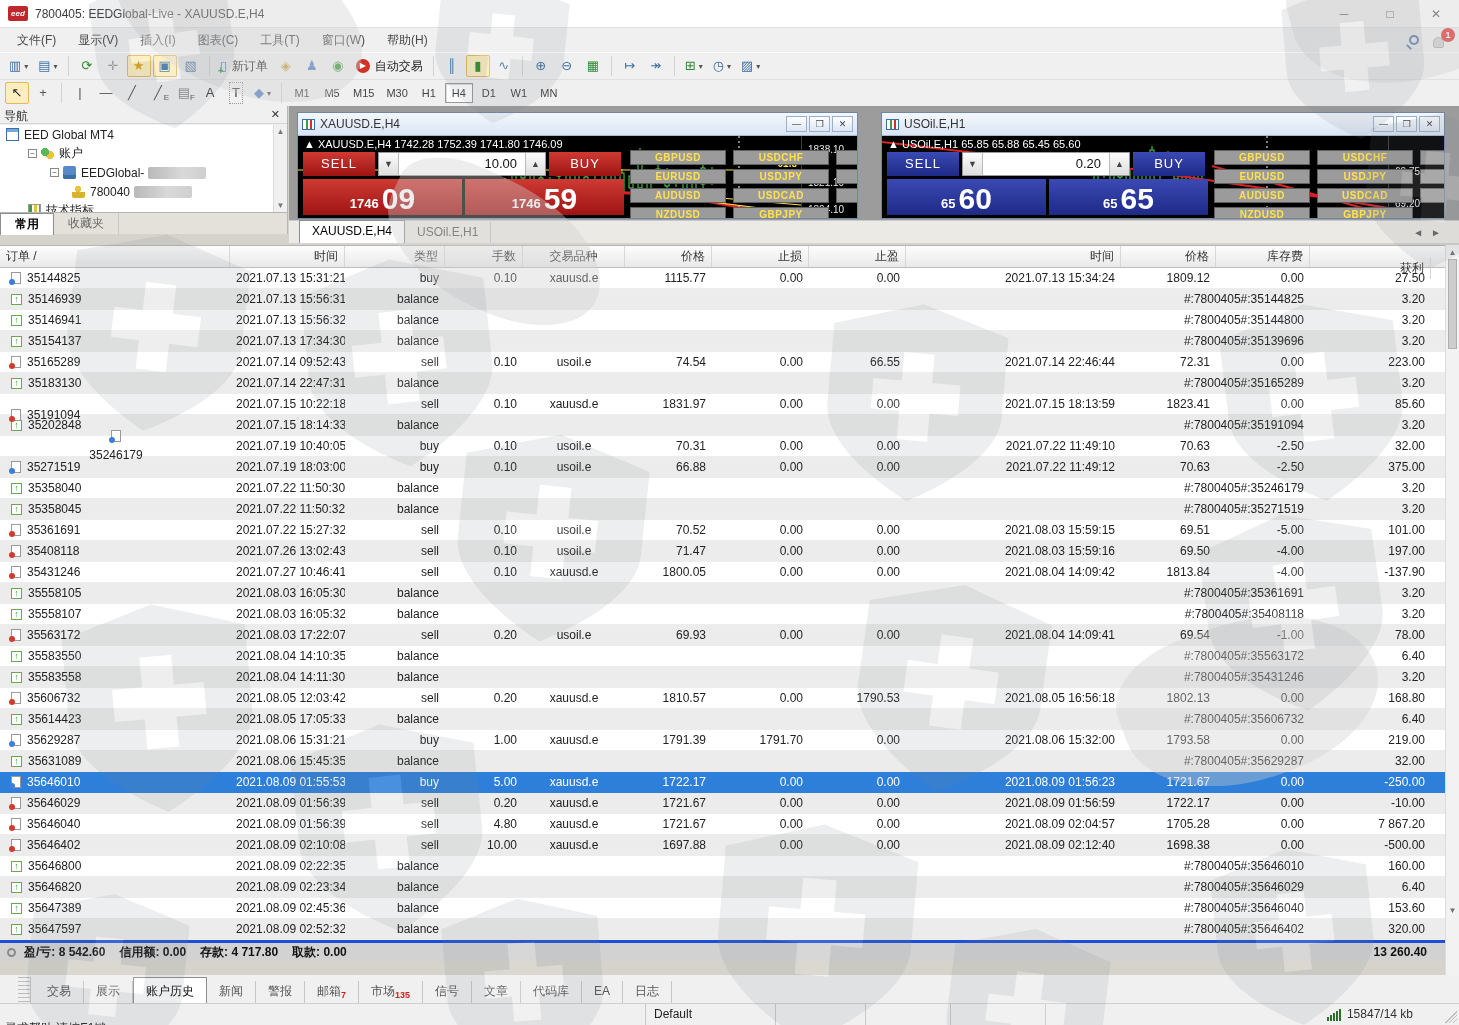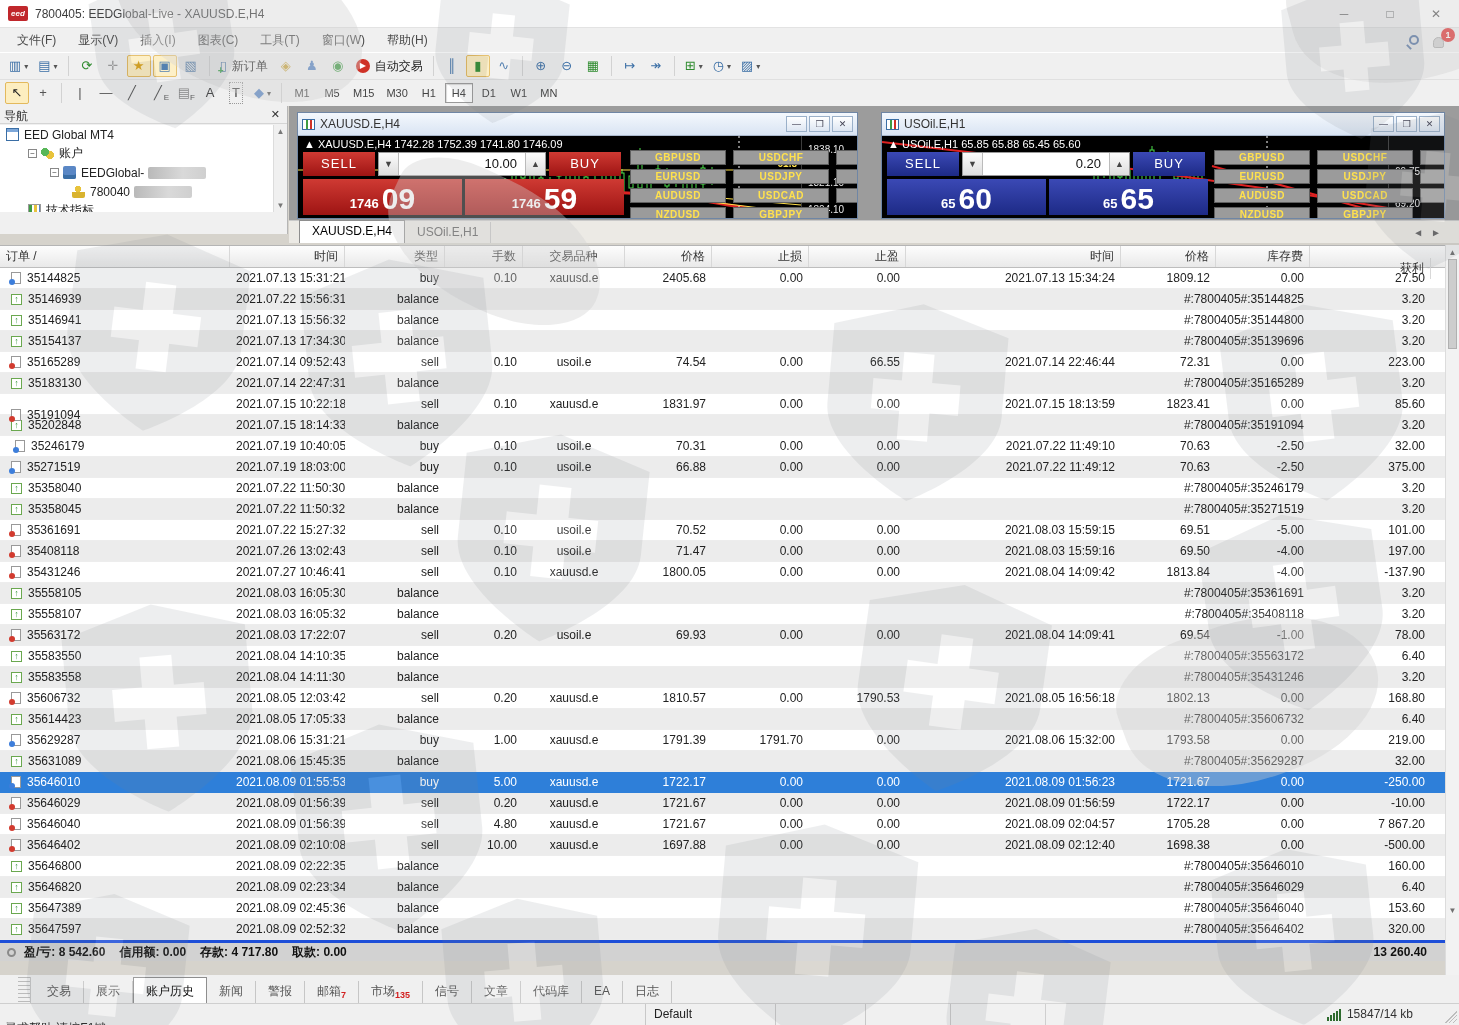--- a/index.html
+++ b/index.html
@@ -338,20 +338,24 @@
         </div>
         <div class="nav-row" style="padding-left: 28px;">
           <span class="nav-ic ic-indicator"></span>
           <span>技术指标</span>
         </div>
       </div>
     <div class="nav-scroll">
       <div class="up">▲</div>
       <div class="dn">▼</div>
     </div>
+    <div class="nav-tabs" id="nav-tabs">
+        <span class="nav-tab active">常用</span>
+        <span class="nav-tab">收藏夹</span>
+      </div>
   </div>
 
   <div class="mdi">
     <div id="chartwins">
         <div class="chartwin" style="left: 8px; width: 561px;">
           <div class="cw-title">
             <span class="cw-ic"></span>
             <span>XAUUSD.E,H4</span>
             <div class="cw-btns">
               <span>—</span>
@@ -574,34 +578,34 @@
       </div>
       <div class="h-row">
         <span class="hc l oc" style="width: 230px; padding: 0px 6px 0px 11px;">
           <span class="ic-doc buy"></span>
           <span>35144825</span>
         </span>
         <span class="hc r" style="width: 115px;">2021.07.13 15:31:21</span>
         <span class="hc r" style="width: 100px;">buy</span>
         <span class="hc r" style="width: 78px;">0.10</span>
         <span class="hc c" style="width: 102px;">xauusd.e</span>
-        <span class="hc r" style="width: 87px;">2405.68</span>
+        <span class="hc r" style="width: 87px;">1115.77</span>
         <span class="hc r" style="width: 97px;">0.00</span>
         <span class="hc r" style="width: 97px;">0.00</span>
         <span class="hc r" style="width: 215px;">2021.07.13 15:34:24</span>
         <span class="hc r" style="width: 95px;">1809.12</span>
         <span class="hc r" style="width: 94px;">0.00</span>
         <span class="hc r" style="width: 121px;">27.50</span>
       </div>
       <div class="h-row alt">
         <span class="hc l oc" style="width: 230px; padding: 0px 6px 0px 11px;">
           <span class="ic-bal">↑</span>
           <span>35146939</span>
         </span>
-        <span class="hc r" style="width: 115px;">2021.07.22 15:56:31</span>
+        <span class="hc r" style="width: 115px;">2021.07.13 15:56:31</span>
         <span class="hc r" style="width: 100px;">balance</span>
         <span class="hc r" style="width: 78px;"></span>
         <span class="hc c" style="width: 102px;"></span>
         <span class="hc r" style="width: 87px;"></span>
         <span class="hc r" style="width: 97px;"></span>
         <span class="hc r" style="width: 97px;"></span>
         <span class="hc r" style="width: 404px;">#:7800405#:35144825</span>
         <span class="hc r" style="width: 121px;">3.20</span>
       </div>
       <div class="h-row">
@@ -692,21 +696,21 @@
         <span class="hc r" style="width: 100px;">balance</span>
         <span class="hc r" style="width: 78px;"></span>
         <span class="hc c" style="width: 102px;"></span>
         <span class="hc r" style="width: 87px;"></span>
         <span class="hc r" style="width: 97px;"></span>
         <span class="hc r" style="width: 97px;"></span>
         <span class="hc r" style="width: 404px;">#:7800405#:35191094</span>
         <span class="hc r" style="width: 121px;">3.20</span>
       </div>
       <div class="h-row">
-        <span class="hc l oc" style="width: 230px; padding: 0px 6px 0px 15px;">
+        <span class="hc l oc" style="width: 230px; padding: 0px 6px 0px 8px; flex-direction: column;">
           <span class="ic-doc buy"></span>
           <span>35246179</span>
         </span>
         <span class="hc r" style="width: 115px;">2021.07.19 10:40:05</span>
         <span class="hc r" style="width: 100px;">buy</span>
         <span class="hc r" style="width: 78px;">0.10</span>
         <span class="hc c" style="width: 102px;">usoil.e</span>
         <span class="hc r" style="width: 87px;">70.31</span>
         <span class="hc r" style="width: 97px;">0.00</span>
         <span class="hc r" style="width: 97px;">0.00</span>

